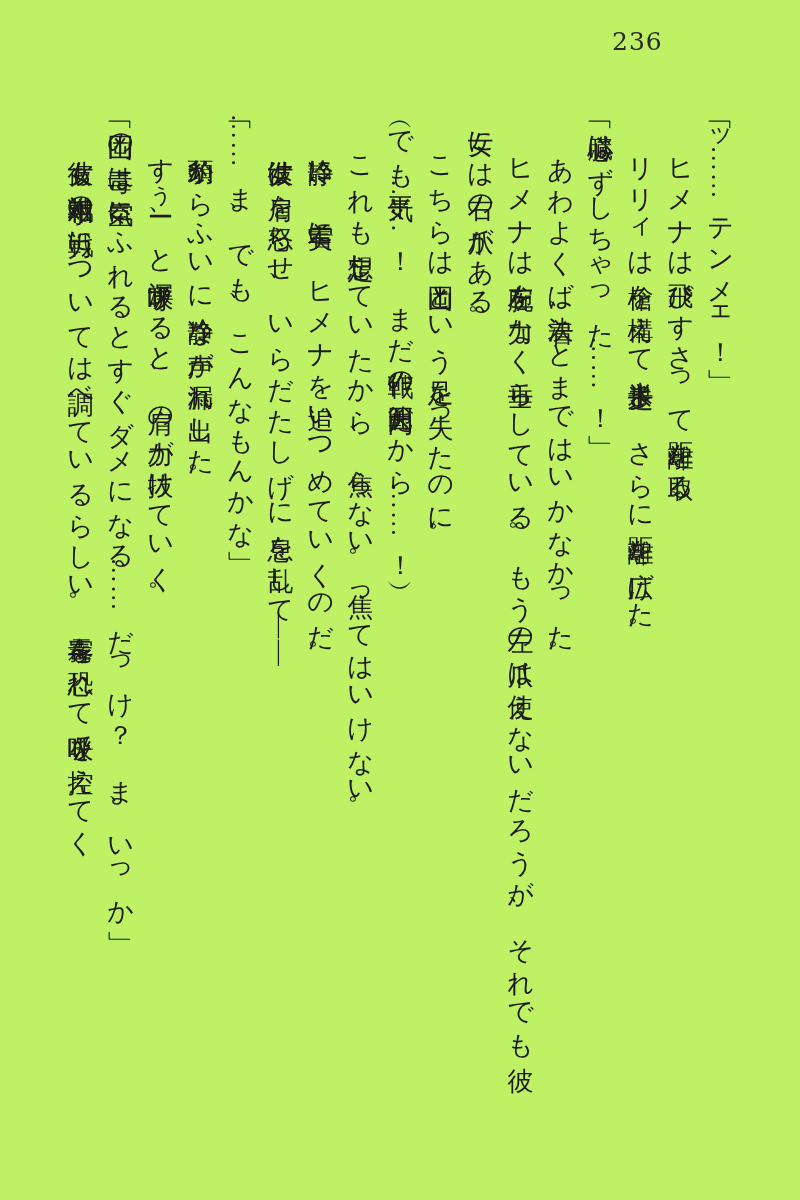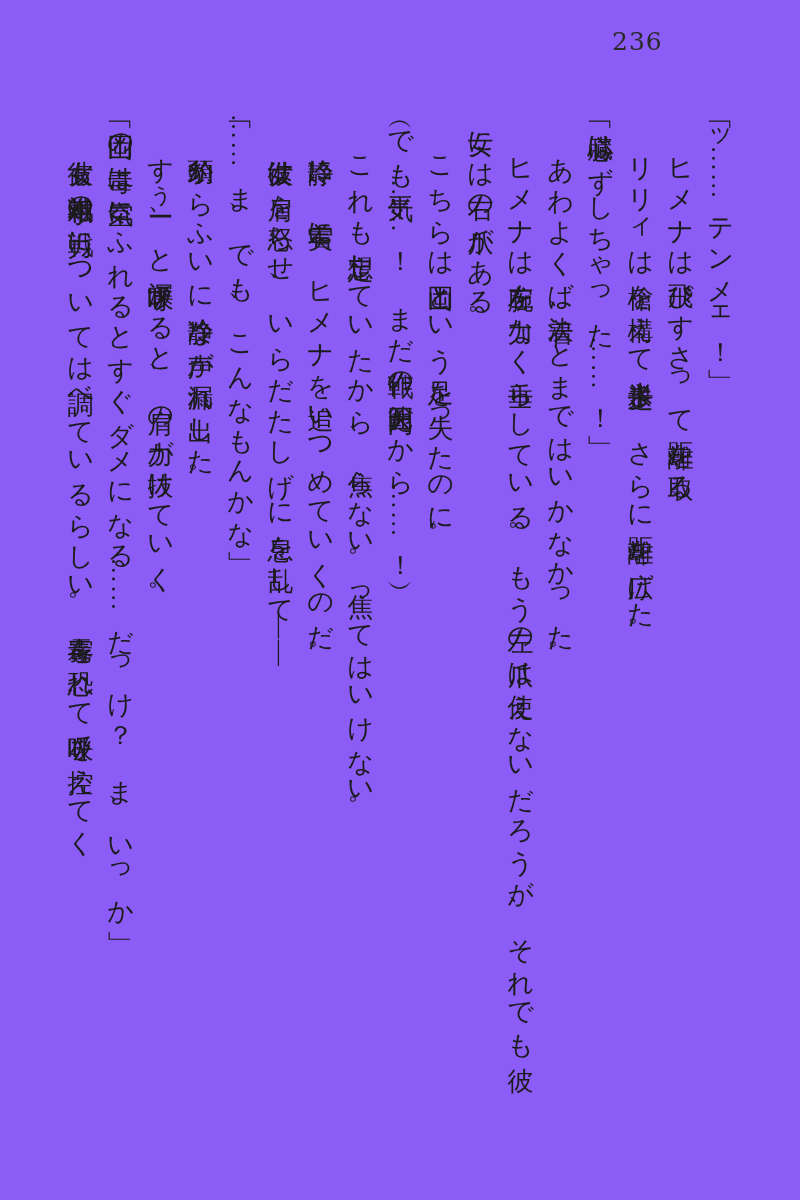--- a/index.html
+++ b/index.html
@@ -9,21 +9,21 @@
   body {
     width: 800px;
     height: 1200px;
     background: #fcfcfa;
     font-family: "Liberation Serif", serif;
   }
   .page {
     position: relative;
     width: 800px;
     height: 1200px;
-    background: #8b5cf6;
+    background: #bef264;
     overflow: hidden;
   }
   .page-number {
     position: absolute;
     top: 27px;
     left: 612px;
     font-family: "DejaVu Serif", "Liberation Serif", serif;
     font-size: 25px;
     letter-spacing: 1px;
     color: #2a2a2a;

